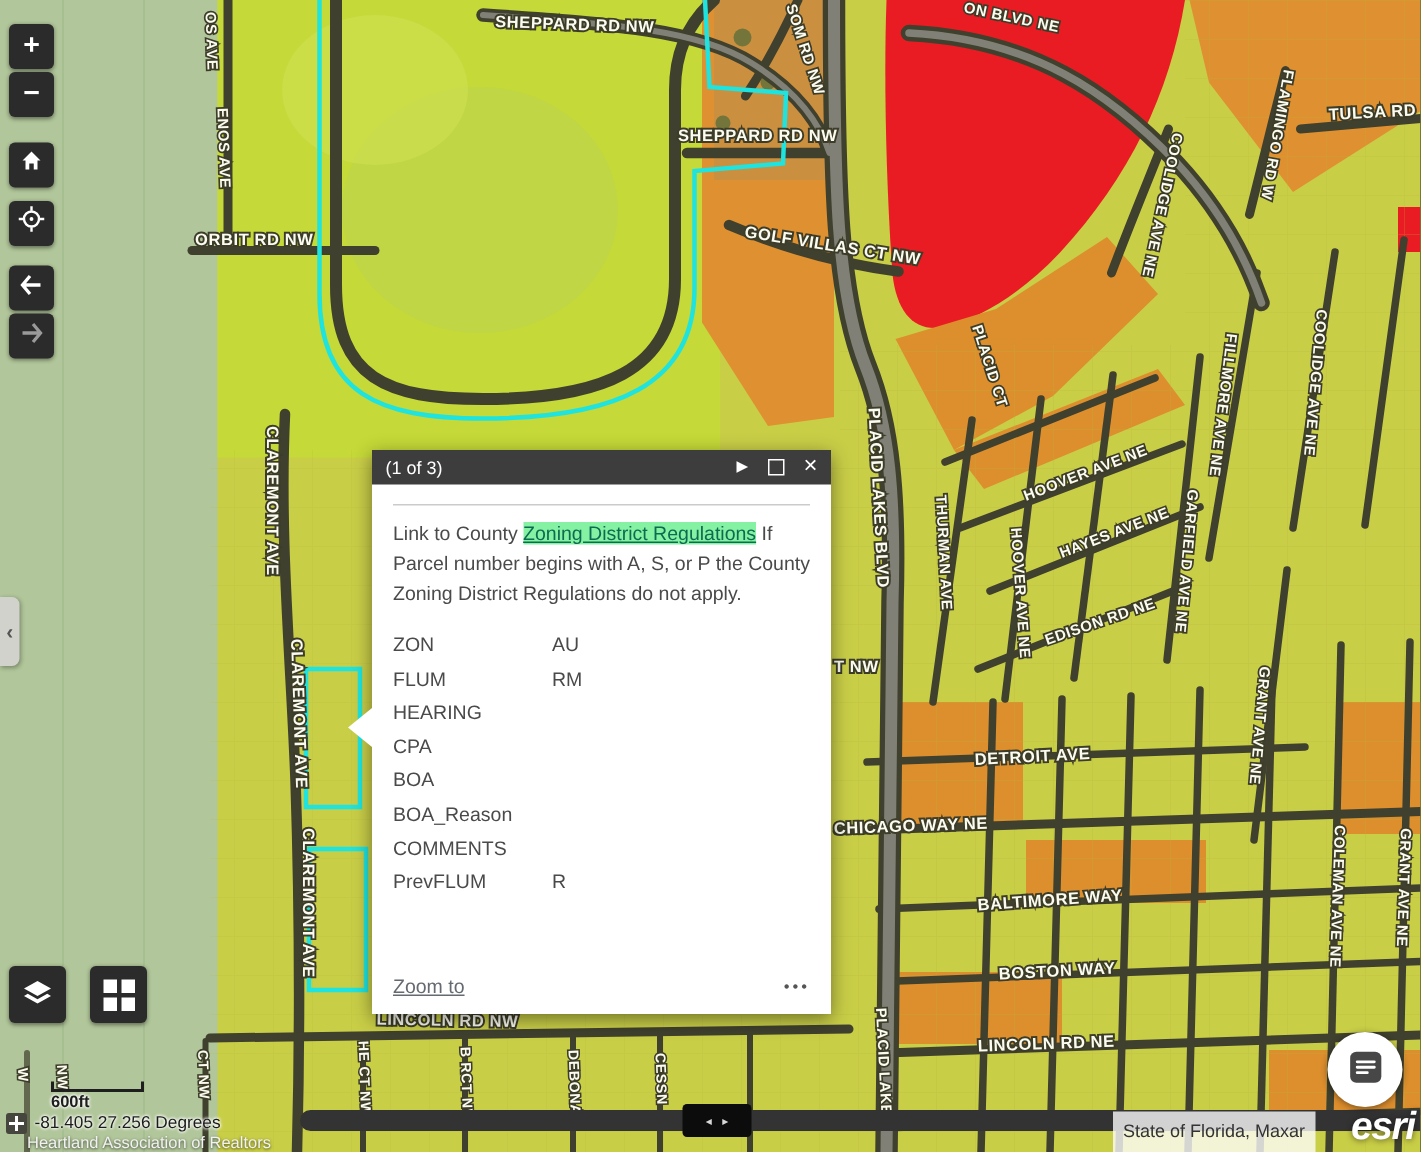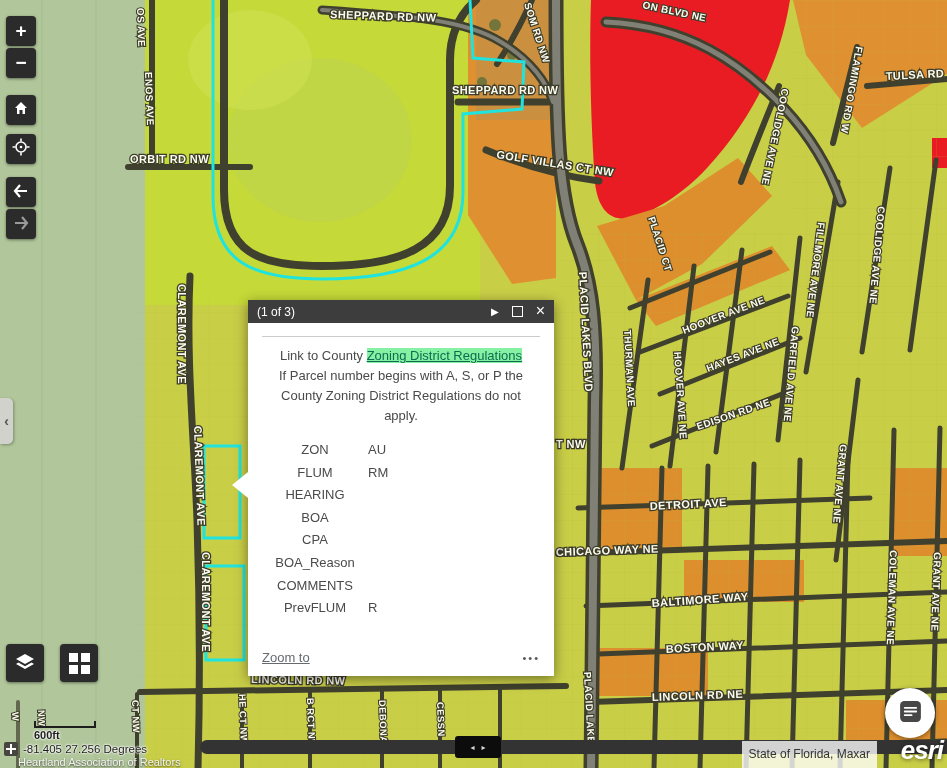--- a/index.html
+++ b/index.html
@@ -33,35 +33,35 @@
   .gridsquares{display:grid;grid-template-columns:9px 9px;grid-template-rows:9px 9px;gap:3px;}
   .gridsquares i{background:#fff;display:block;}
 
   .collapse-tab{position:absolute;left:0;top:398px;width:13px;height:46px;background:#d2d2cd;
       border:none;border-radius:0 5px 5px 0;color:#555;font-size:14px;font-weight:bold;
       display:flex;align-items:center;justify-content:center;cursor:pointer;padding:0;
       box-shadow:1px 1px 3px rgba(0,0,0,.3);}
 
   
   .popup{position:absolute;left:248px;top:300px;width:306px;height:376px;background:#fff;
-         box-shadow:0 3px 12px rgba(0,0,0,.45);text-align:center;}
+         box-shadow:0 3px 12px rgba(0,0,0,.45);}
   .popup-arrow{position:absolute;left:-16px;top:172px;width:0;height:0;
          border-top:13px solid transparent;border-bottom:13px solid transparent;
          border-right:16px solid #fff;}
   .popup-header{height:23px;background:#3d3d3d;color:#fff;font-size:12px;display:flex;
          align-items:center;justify-content:space-between;padding:0 9px;cursor:move;}
   .hicons{display:flex;gap:13px;align-items:center;}
   .hicons .gly{cursor:pointer;font-size:10px;line-height:1;}
   .hicons .close{font-size:16px;margin-top:-2px;}
   .hicons .dock{width:9px;height:9px;border:1.5px solid #fff;display:inline-block;cursor:pointer;}
   .popup-body{position:relative;height:353px;padding:13px 14px 0;box-sizing:border-box;
          color:#4a4a4a;font-size:13px;}
   .popup-title{font-weight:bold;color:#2d2d2d;margin-bottom:11px;}
   .sep{border-top:1px solid #cbcbcb;margin-bottom:9px;}
-  .desc{margin:0 16px 13px;line-height:20px;}
+  .desc{margin:0 0 13px;line-height:20px;}
   .greenlink{background:#84f2a2;color:#0d6b50;text-decoration:underline;cursor:pointer;}
   .frow{display:flex;line-height:22.6px;}
   .flabel{width:106px;flex:none;}
   .popup-footer{position:absolute;left:14px;right:14px;bottom:11px;display:flex;
          justify-content:space-between;align-items:center;margin-top:41px;}
   .popup-footer a{color:#646a70;text-decoration:underline;cursor:pointer;}
   .more{color:#555;letter-spacing:2px;font-size:11px;cursor:pointer;}
 
   
   .hscroll{position:absolute;left:200px;top:740px;width:747px;height:14px;background:#333;
@@ -310,25 +310,25 @@
           </div>
         <div class="frow">
             <span class="flabel">FLUM</span>
             <span class="fvalue">RM</span>
           </div>
         <div class="frow">
             <span class="flabel">HEARING</span>
             <span class="fvalue"></span>
           </div>
         <div class="frow">
+            <span class="flabel">CPA</span>
+            <span class="fvalue"></span>
+          </div>
+        <div class="frow">
             <span class="flabel">BOA</span>
-            <span class="fvalue"></span>
-          </div>
-        <div class="frow">
-            <span class="flabel">CPA</span>
             <span class="fvalue"></span>
           </div>
         <div class="frow">
             <span class="flabel">BOA_Reason</span>
             <span class="fvalue"></span>
           </div>
         <div class="frow">
             <span class="flabel">COMMENTS</span>
             <span class="fvalue"></span>
           </div>

